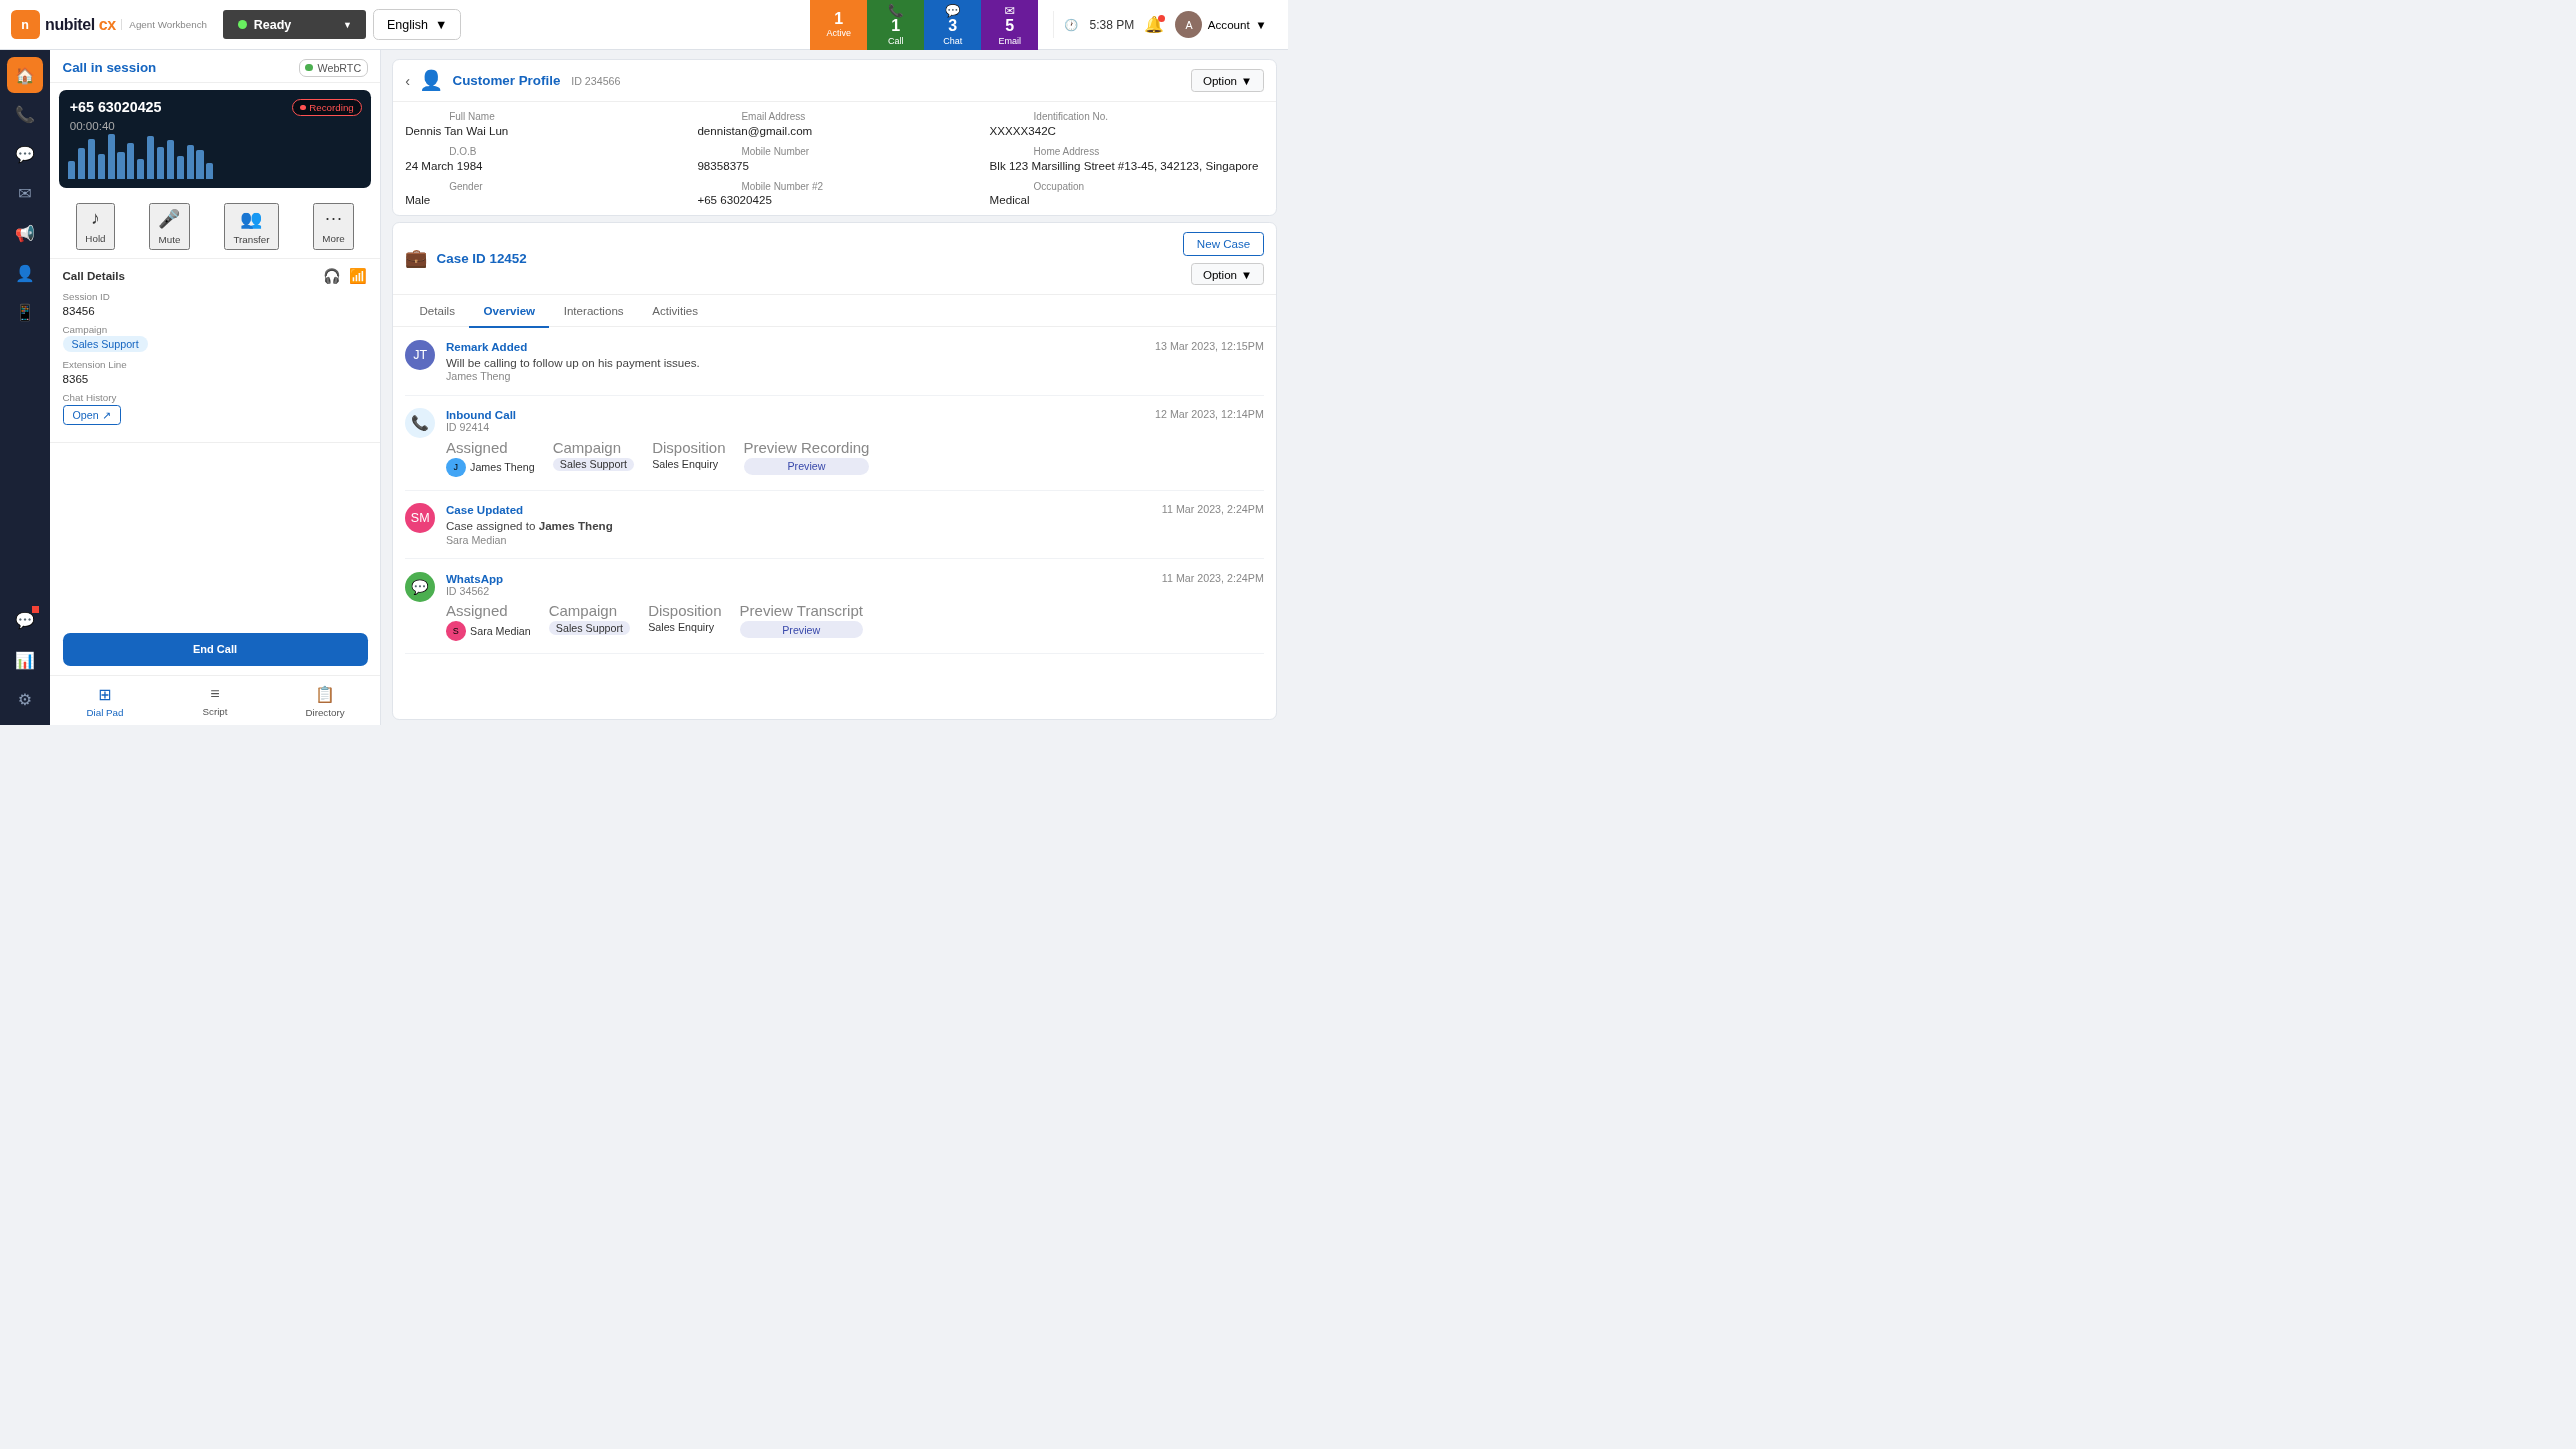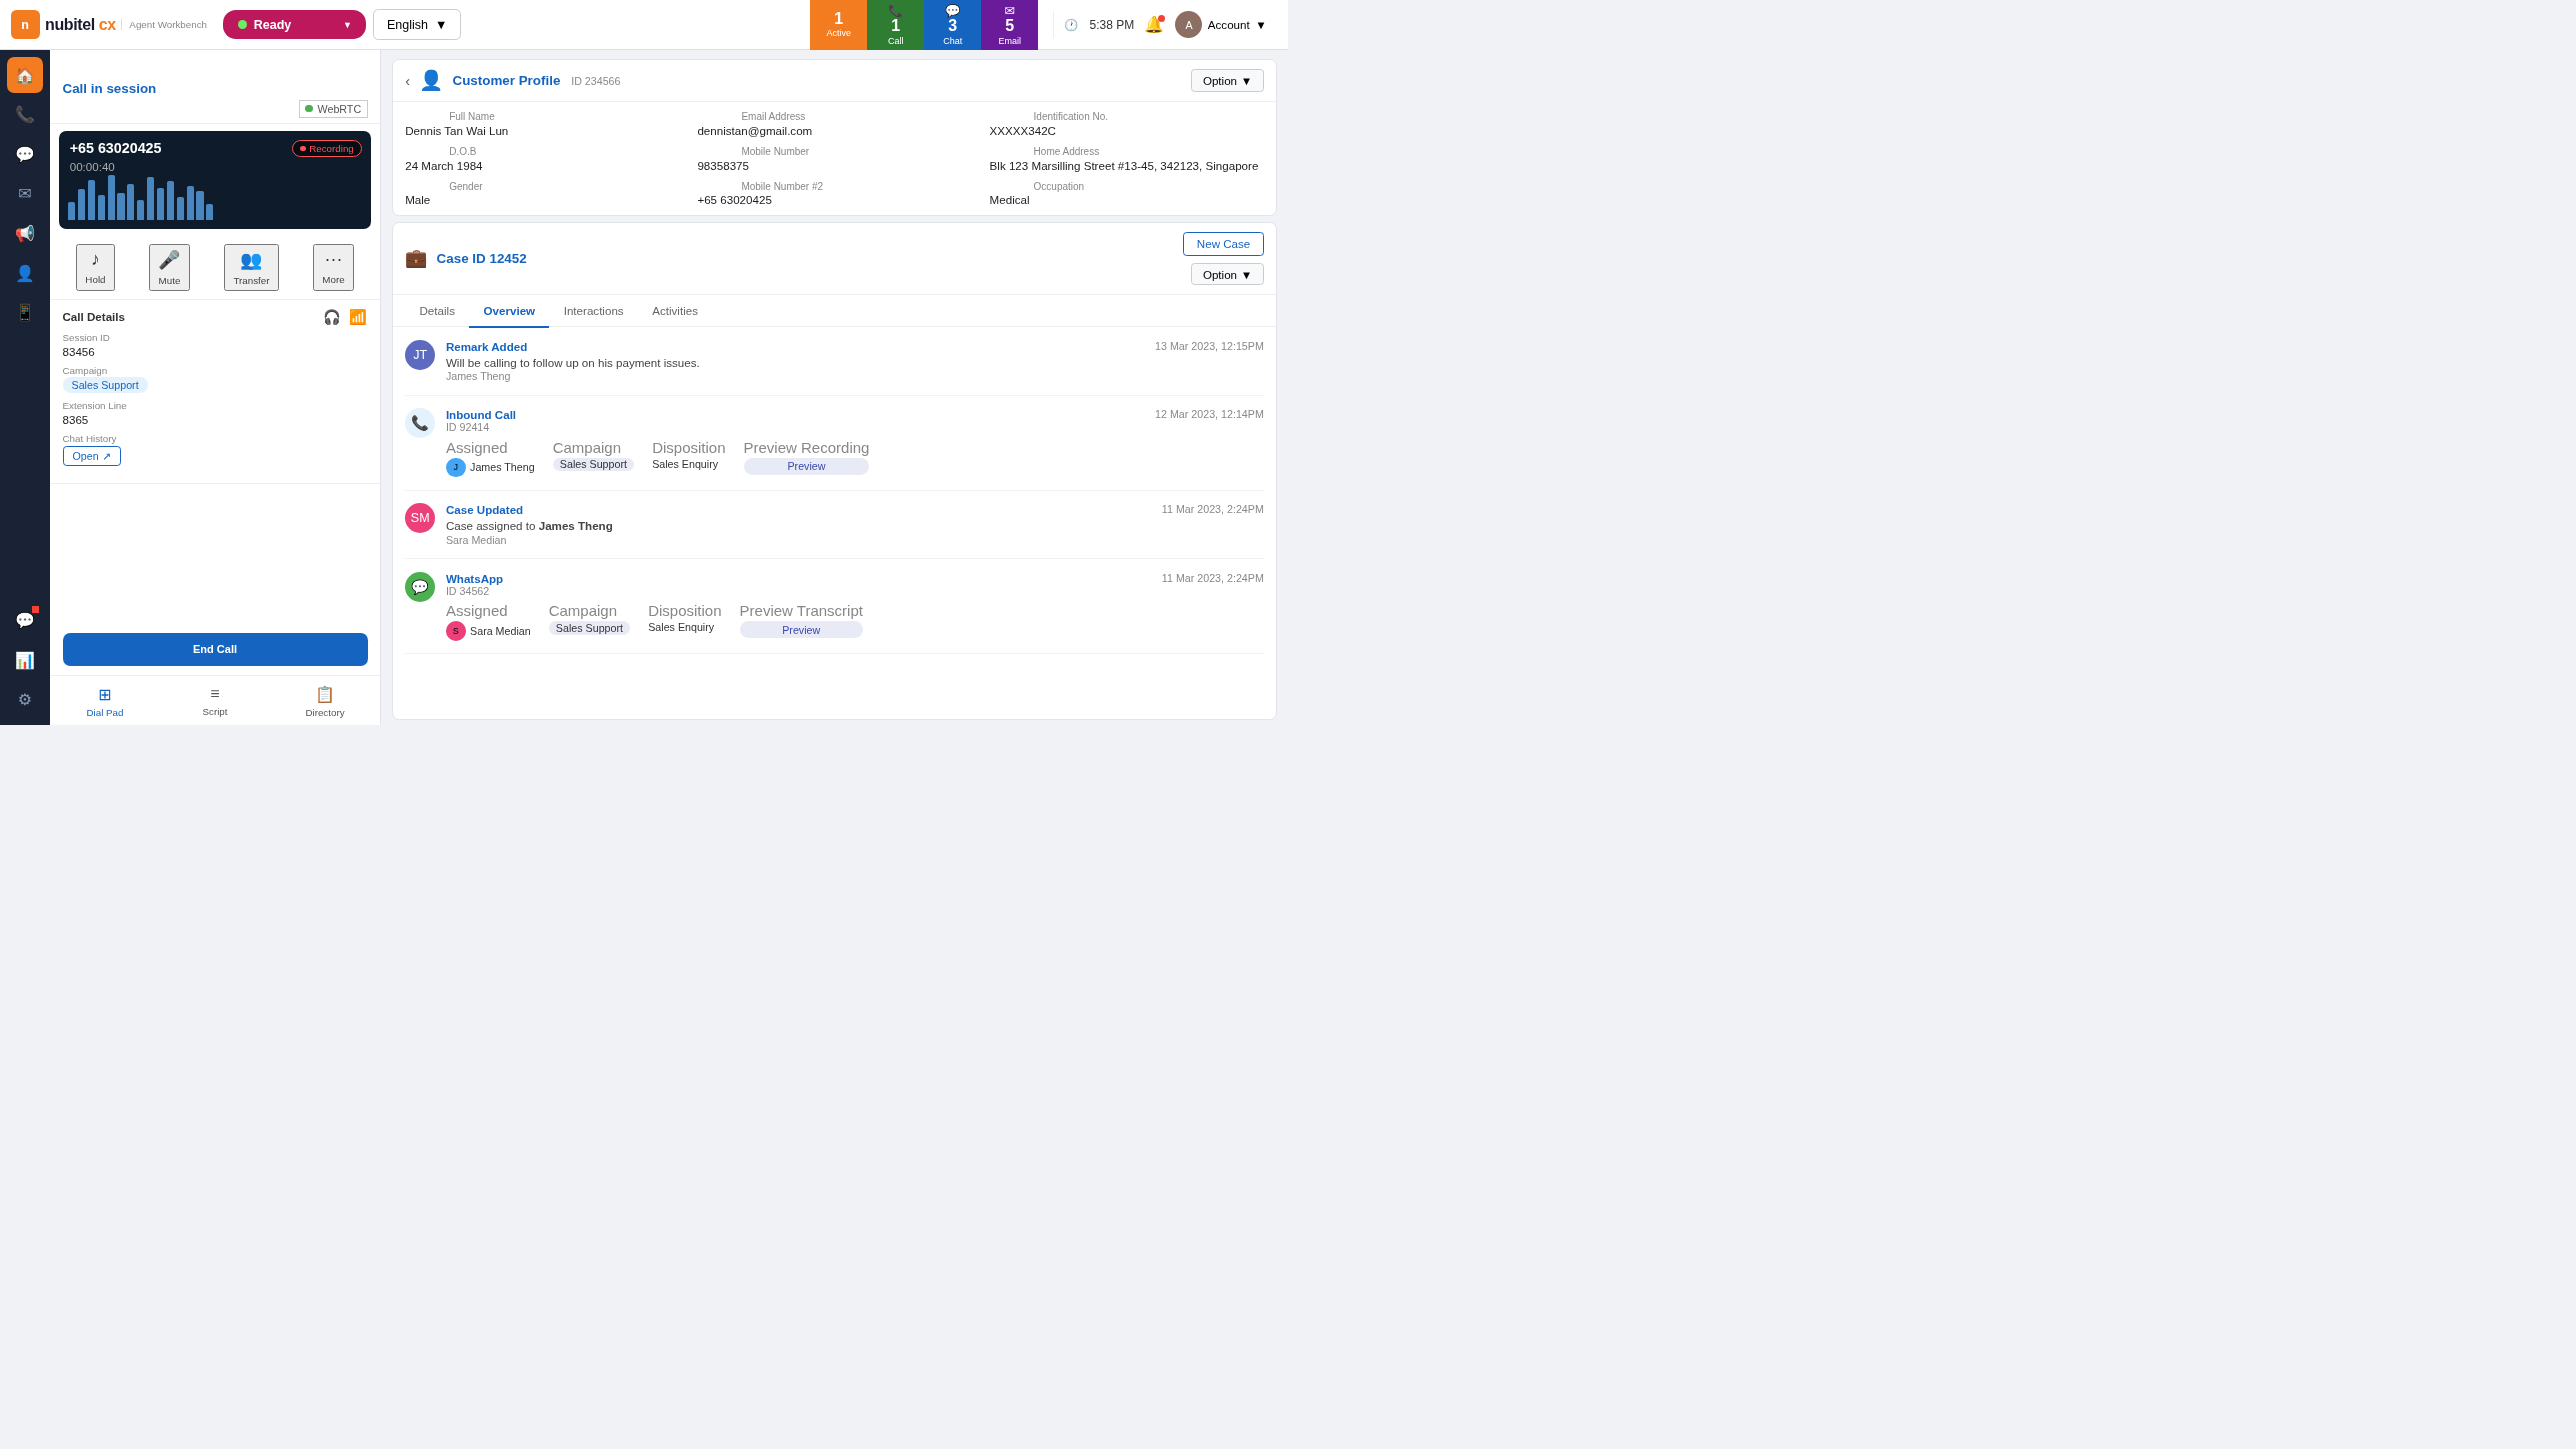--- a/index.html
+++ b/index.html
@@ -8,21 +8,21 @@
     
     .top-nav {
       display: flex; align-items: center; height: 50px; background: #fff;
       border-bottom: 0.9px solid #dde1e7; padding: 0 10.7px; gap: 7.2px;
     }
     .logo { display: flex; align-items: center; gap: 5.4px; margin-right: 9px; }
     .logo-text { font-size: 16px; font-weight: 700; color: #1a1a2e; letter-spacing: -0.4px; }
     .logo-text span { color: #f47c20; }
     .status-btn {
       display: flex; align-items: center; gap: 7.2px;
-      background: #be185d; color: #fff; border: none; border-radius: 13px;
+      background: #404040; color: #fff; border: none; border-radius: 3px;
       padding: 7.2px 14.3px; font-size: 12.5px; font-weight: 600; cursor: pointer; min-width: 143px;
     }
     .status-dot { width: 9px; height: 9px; background: #69f060; border-radius: 50%; }
     .status-arrow { margin-left: auto; font-size: 9px; }
     .lang-btn {
       display: flex; align-items: center; gap: 7.2px;
       background: #fff; border: 0.9px solid #ccc; border-radius: 5.4px;
       padding: 7.2px 12.5px; font-size: 12.5px; cursor: pointer;
     }
     .nav-counters { display: flex; margin-left: auto; }
@@ -64,21 +64,21 @@
       width: 331px; background: #fff; border-right: 0.9px solid #e0e4ea;
       display: flex; flex-direction: column; overflow: hidden;
     }
     .call-session-header {
       display: flex; align-items: center; justify-content: space-between;
       padding: 9px 12.5px 5.4px; border-bottom: 0.9px solid #eee;
     }
     .call-session-title { font-size: 13.4px; font-weight: 700; color: #1565c0; }
     .webrtc-badge {
       display: flex; align-items: center; gap: 5px; font-size: 10.7px; color: #555;
-      border: 0.9px solid #ccc; border-radius: 0; padding: 1.8px 5.4px; margin-top: 41px;
+      border: 0.9px solid #ccc; border-radius: 7px; padding: 1.8px 5.4px;
     }
     .webrtc-dot { width: 7.2px; height: 7.2px; background: #4caf50; border-radius: 50%; }
 
     
     .call-viz {
       background: #0d1b2a; margin: 7.2px 9px; border-radius: 7.2px;
       height: 98px; position: relative; overflow: hidden;
       display: flex; align-items: flex-end; padding: 9px;
     }
     .call-number { position: absolute; top: 9px; left: 10.7px; color: #fff; font-size: 14.3px; font-weight: 700; }

